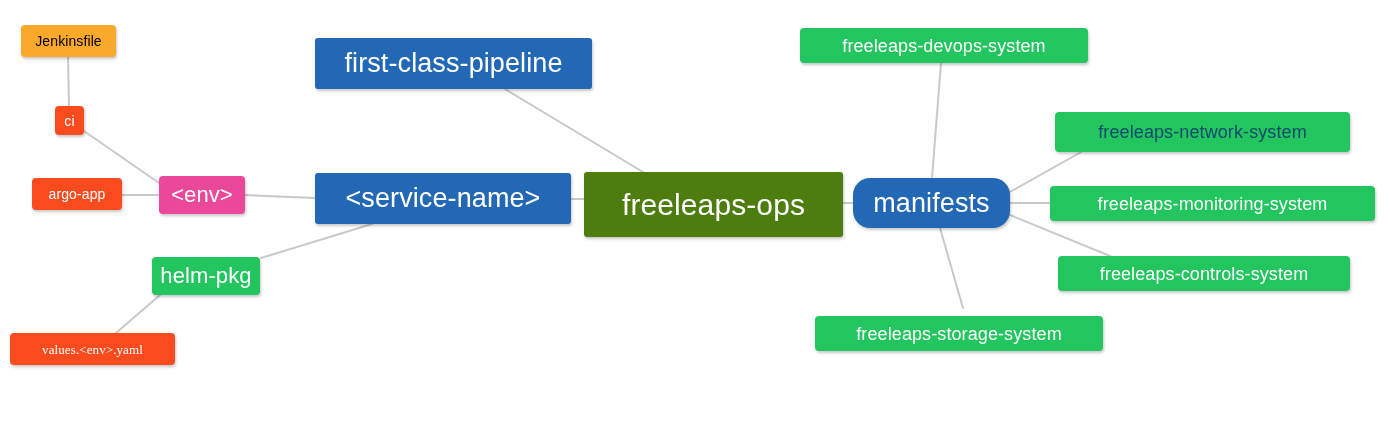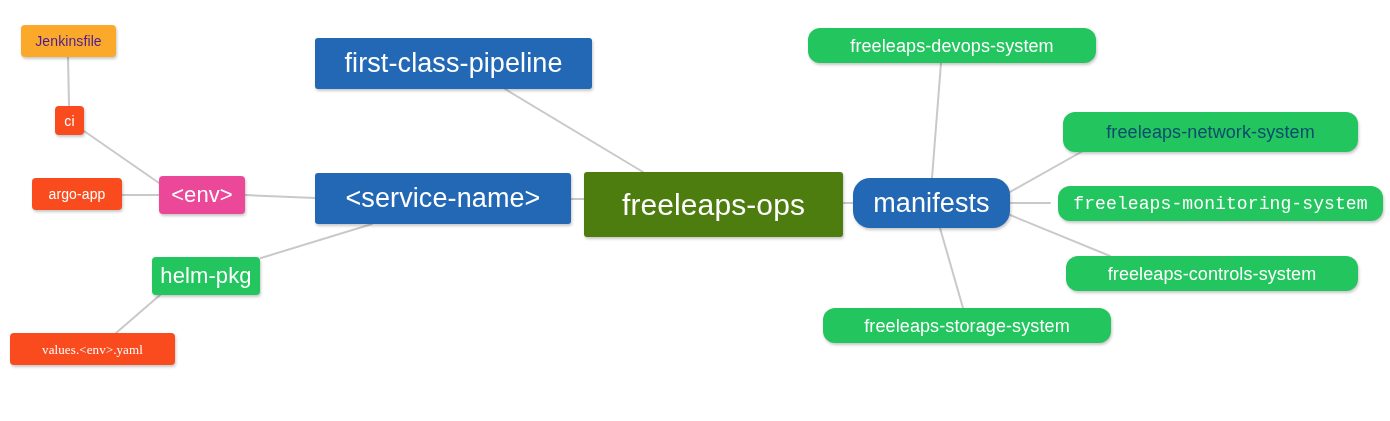--- a/index.html
+++ b/index.html
@@ -36,21 +36,21 @@
     border-radius: 4px;
     white-space: nowrap;
     box-shadow: 1px 2px 3px rgba(0,0,0,0.22);
     letter-spacing: 0.1px;
     line-height: 1;
     text-align: center;
   }
   .node.sz-root   { font-size: 30px; border-radius: 3px; }
   .node.sz-l1     { font-size: 27px; border-radius: 3px; }
   .node.sz-l2     { font-size: 22px; border-radius: 4px; }
-  .node.sz-l3     { font-size: 18px; border-radius: 12px; margin-left: 8px; }
+  .node.sz-l3     { font-size: 18px; border-radius: 4px; }
   .node.sz-l4     { font-size: 14px; border-radius: 4px; }
   .node.sz-l5     { font-size: 13px; border-radius: 4px; }
 </style>
 </head>
 <body>
 
 <div id="canvas">
   <svg id="edges" viewBox="0 0 1390 421">
       <line x1="584" y1="199" x2="571" y2="199" stroke="#c9c9c9" stroke-width="2" stroke-linecap="round"></line>
       <line x1="843" y1="203" x2="853" y2="203" stroke="#c9c9c9" stroke-width="2" stroke-linecap="round"></line>
@@ -79,41 +79,41 @@
       </div>
       <div class="node sz-l1" style="left: 853px; top: 178px; width: 157px; height: 50px; background: rgb(35, 104, 180); color: rgb(255, 255, 255); border-radius: 17px;">
         <span>manifests</span>
       </div>
       <div class="node sz-l2" style="left: 159px; top: 176px; width: 86px; height: 38px; background: #ec4899; color: rgb(255, 255, 255);">
         <span>&lt;env&gt;</span>
       </div>
       <div class="node sz-l2" style="left: 152px; top: 257px; width: 108px; height: 38px; background: rgb(34, 197, 94); color: rgb(255, 255, 255);">
         <span>helm-pkg</span>
       </div>
-      <div class="node sz-l4" style="left: 21px; top: 25px; width: 95px; height: 32px; background: rgb(250, 169, 42); color: #4c1d95;">
+      <div class="node sz-l4" style="left: 21px; top: 25px; width: 95px; height: 32px; background: rgb(250, 169, 42); color: #000000;">
         <span>Jenkinsfile</span>
       </div>
       <div class="node sz-l4" style="left: 55px; top: 106px; width: 29px; height: 29px; background: rgb(249, 75, 30); color: rgb(255, 255, 255);">
         <span>ci</span>
       </div>
       <div class="node sz-l4" style="left: 32px; top: 178px; width: 90px; height: 32px; background: rgb(249, 75, 30); color: rgb(255, 255, 255);">
         <span>argo-app</span>
       </div>
       <div class="node sz-l5" style="left: 10px; top: 333px; width: 165px; height: 32px; background: rgb(249, 75, 30); color: rgb(255, 255, 255); font-family: Liberation Serif, serif;">
         <span>values.&lt;env&gt;.yaml</span>
       </div>
       <div class="node sz-l3" style="left: 800px; top: 28px; width: 288px; height: 35px; background: rgb(34, 197, 94); color: rgb(255, 255, 255);">
         <span>freeleaps-devops-system</span>
       </div>
       <div class="node sz-l3" style="left: 1055px; top: 112px; width: 295px; height: 40px; background: rgb(34, 197, 94); color: #0c4a6e;">
         <span>freeleaps-network-system</span>
       </div>
-      <div class="node sz-l3" style="left: 1050px; top: 186px; width: 325px; height: 35px; background: rgb(34, 197, 94); color: rgb(255, 255, 255); font-family: Liberation Mono, monospace;">
+      <div class="node sz-l3" style="left: 1050px; top: 186px; width: 325px; height: 35px; background: rgb(34, 197, 94); color: rgb(255, 255, 255);">
         <span>freeleaps-monitoring-system</span>
       </div>
       <div class="node sz-l3" style="left: 1058px; top: 256px; width: 292px; height: 35px; background: rgb(34, 197, 94); color: rgb(255, 255, 255);">
         <span>freeleaps-controls-system</span>
       </div>
-      <div class="node sz-l3" style="left: 815px; top: 308px; width: 288px; height: 35px; background: rgb(34, 197, 94); color: rgb(255, 255, 255);">
+      <div class="node sz-l3" style="left: 815px; top: 316px; width: 288px; height: 35px; background: rgb(34, 197, 94); color: rgb(255, 255, 255);">
         <span>freeleaps-storage-system</span>
       </div>
     </div>
 </div>
 
 </body></html>

